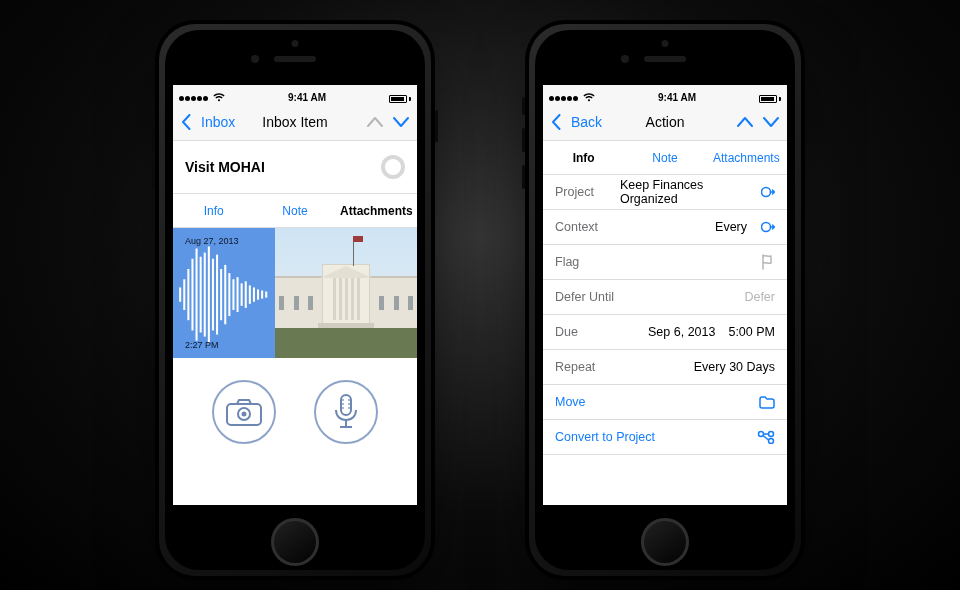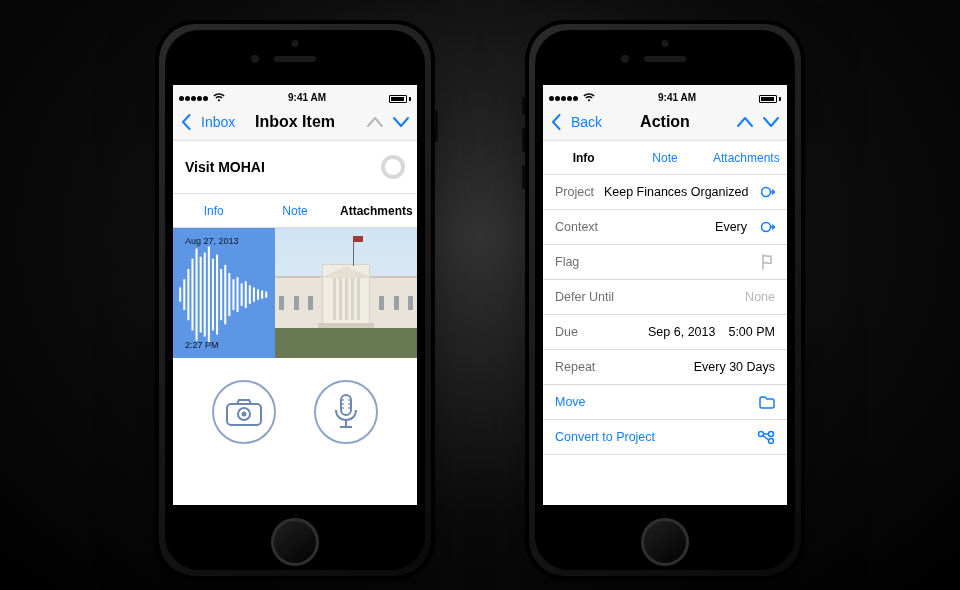--- a/index.html
+++ b/index.html
@@ -33,21 +33,21 @@
   .sb-left,.sb-right{display:flex;align-items:center;gap:4px}
   .dots span{display:inline-block;width:5px;height:5px;border-radius:50%;background:#000;margin-right:1px}
   .wifi{display:inline-block}
   .battery{display:inline-flex;align-items:center;gap:2px}
   .batt-body{width:18px;height:8px;border:1px solid #000;border-radius:1px;position:relative}
   .batt-body:after{content:"";position:absolute;left:1px;top:1px;bottom:1px;width:80%;background:#000}
   .batt-tip{width:2px;height:4px;background:#000;border-radius:0 1px 1px 0}
   
   .navhdr{height:38px;background:var(--header-bg);border-bottom:1px solid var(--divider);display:flex;align-items:center;position:relative;padding:0 8px}
   .nav-back{display:flex;align-items:center;color:var(--ios-blue);font-size:14px;gap:10px}
-  .nav-title{position:absolute;left:50%;transform:translateX(-50%);font-weight:700;font-size:16px;color:#000}
+  .nav-title{position:absolute;left:50%;transform:translateX(-50%);font-weight:400;font-size:14px;color:#000}
   .nav-arrows{margin-left:auto;display:flex;gap:10px;color:var(--ios-blue)}
   .muted-svg{color:var(--muted)}
   
   .item-head{display:flex;align-items:center;justify-content:space-between;padding:14px 12px;border-bottom:1px solid var(--divider)}
   .item-title{font-weight:600;font-size:14px;color:#000}
   .item-title.thin{font-weight:500}
   .ring{width:24px;height:24px;border-radius:50%;border:4px solid #d8d8d8}
   .status-dot{width:24px;height:24px;border-radius:50%;background:var(--yellow);display:flex;align-items:center;justify-content:center;color:#fff}
   .status-dot svg{width:12px;height:4px}
   
@@ -302,21 +302,21 @@
 
 
       <div class="tabs">
         <div class="tab active">Info</div>
         <div class="tab">Note</div>
         <div class="tab">Attachments</div>
       </div>
 
       <div class="row">
         <span class="label">Project</span>
-        <span style="margin-left:4px">Keep Finances Organized</span>
+        <span style="margin-left:20px">Keep Finances Organized</span>
         <span class="glyph" style="margin-left:auto">
           <svg width="14" height="14" viewBox="0 0 14 14">
               <circle cx="5" cy="7" r="4.5" fill="none" stroke="currentColor" stroke-width="1.5"></circle>
               <path d="M9.5 7h4M11.5 5l2 2-2 2" fill="none" stroke="currentColor" stroke-width="1.5" stroke-linecap="round" stroke-linejoin="round"></path>
             </svg>
         </span>
       </div>
       <div class="row">
         <span class="label">Context</span>
         <span class="value">Every</span>
@@ -330,21 +330,21 @@
       <div class="row">
         <span class="label">Flag</span>
         <span class="glyph muted" style="margin-left:auto">
           <svg width="14" height="16" viewBox="0 0 14 16">
               <path d="M2 1v14M2 2c3-1 5 1 8 0v7c-3 1-5-1-8 0" fill="none" stroke="currentColor" stroke-width="1.5" stroke-linecap="round" stroke-linejoin="round"></path>
             </svg>
         </span>
       </div>
       <div class="row">
         <span class="label">Defer Until</span>
-        <span class="value placeholder">None</span>
+        <span class="value placeholder">Defer</span>
       </div>
       <div class="row">
         <span class="label">Due</span>
         <span class="value">Sep 6, 2013</span>
         <span style="margin-left:7px">5:00 PM</span>
       </div>
       <div class="row">
         <span class="label">Repeat</span>
         <span class="value">Every 30 Days</span>
       </div>

